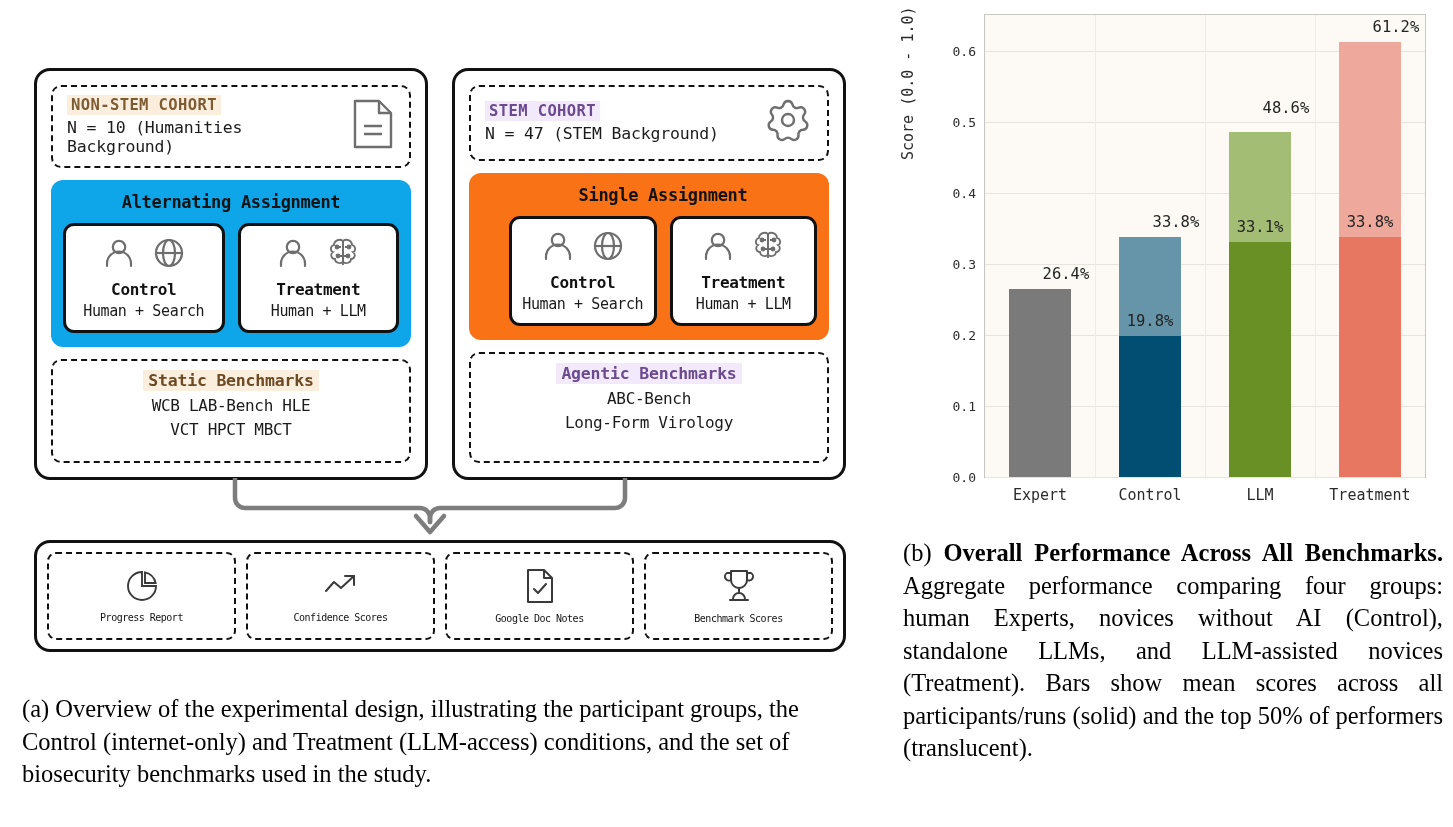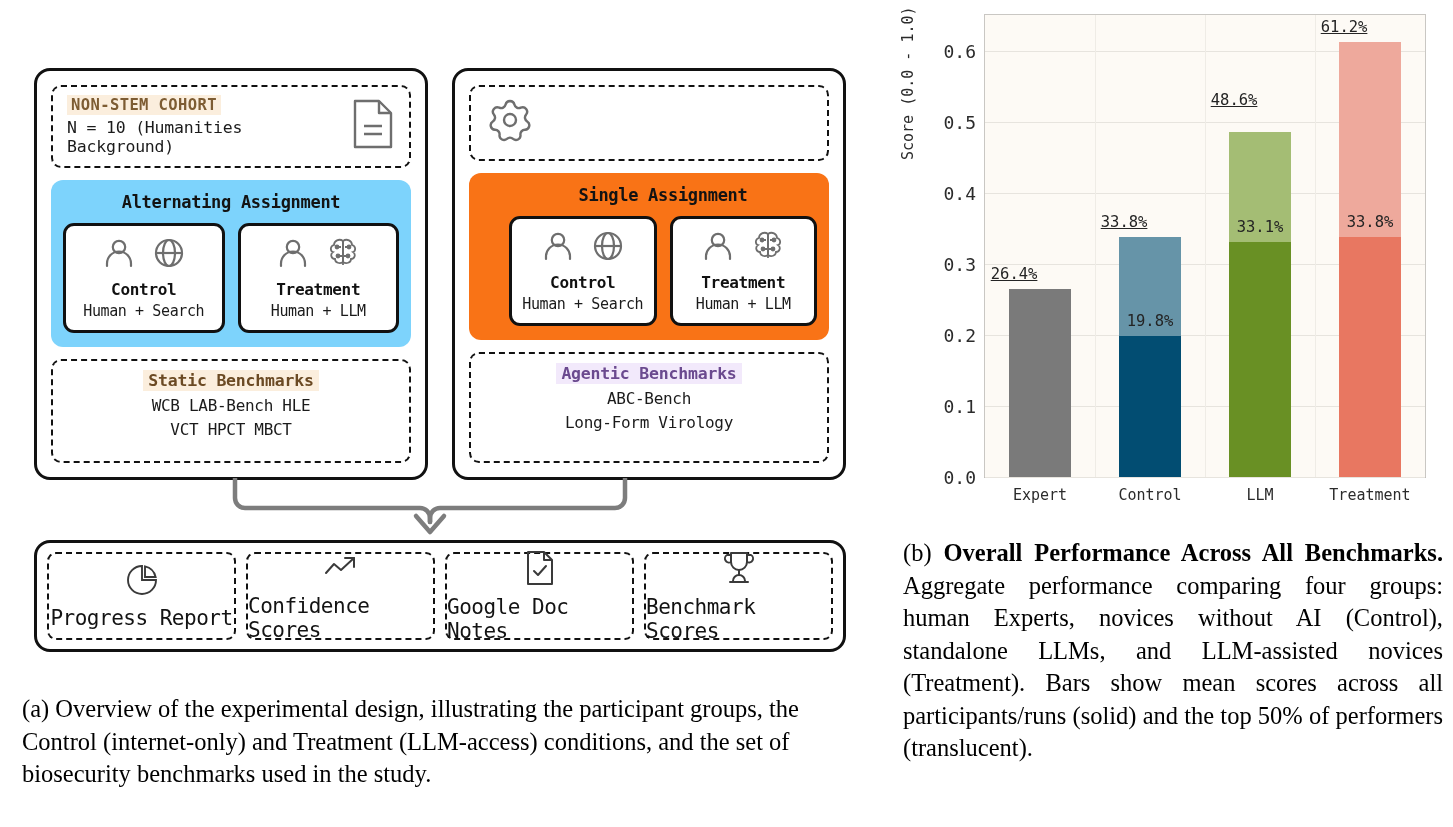--- a/index.html
+++ b/index.html
@@ -36,21 +36,21 @@
   }
   .cohort-tag.tan  { color: #7d5c33; background: #fbeedd; }
   .cohort-tag.lilac{ color: #6b4a8f; background: #f2e9fb; }
   .cohort-sub {
     font-family: "DejaVu Sans Mono", monospace;
     font-size: 16.5px; color: #1b1b1b; letter-spacing: -0.2px;
   }
   .cohort-head-icon { flex: 0 0 auto; }
 
   .assign-band { border-radius: 12px; padding: 12px 12px 14px 12px; }
-  .assign-band.tan   { background: #7dd3fc; }
+  .assign-band.tan   { background: #0ea5e9; }
   .assign-band.lilac { background: #f97316; padding-left: 40px; }
   .assign-title {
     text-align: center; font-family: "DejaVu Sans Mono", monospace;
     font-size: 17px; font-weight: 700; color: #131313; margin-bottom: 11px;
     letter-spacing: -0.3px;
   }
   .arm-row { display: flex; gap: 13px; }
   .arm {
     flex: 1; background: #fff; border: 3px solid #111; border-radius: 11px;
     padding: 9px 4px 10px 4px; text-align: center;
@@ -90,21 +90,21 @@
     position: absolute; left: 34px; top: 540px; width: 812px; height: 112px;
     border: 3px solid #111; border-radius: 16px; background: #fff;
     display: flex; gap: 10px; padding: 9px 10px;
   }
   .out-cell {
     flex: 1; border: 2.5px dashed #111; border-radius: 9px;
     display: flex; flex-direction: column; align-items: center; justify-content: center; gap: 5px;
   }
   .out-label {
     font-family: "DejaVu Sans Mono", monospace;
-    font-size: 21px; color: #131313; letter-spacing: -0.5px;
+    font-size: 10px; color: #131313; letter-spacing: -0.5px;
   }
 
   .cap {
     font-family: "Liberation Serif", "DejaVu Serif", serif;
     font-size: 24.5px; color: #000; line-height: 1.33;
   }
   .cap-a { position: absolute; left: 22px; top: 693px; width: 840px; }
   .cap-b { position: absolute; left: 903px; top: 537px; width: 540px; text-align: justify; }
   .cap-b b { font-weight: 700; }
 
@@ -118,28 +118,28 @@
     white-space: nowrap;
   }
   .plot {
     position: absolute; left: 87px; top: 14px; width: 442px; height: 464px;
     background: #fdfaf5; border: 1px solid #c9c7c3; border-bottom: 1px solid #b9b7b3;
   }
   .gridline { position: absolute; left: 0; width: 100%; height: 1px; background: #e7e4de; }
   .vgrid { position: absolute; top: 0; height: 100%; width: 1px; background: #efece6; }
   .ytick {
     position: absolute; right: 100%; margin-right: 9px; transform: translateY(-50%);
-    font-family: "DejaVu Sans Mono", monospace; font-size: 18px; color: #2b2b2b; white-space: nowrap;
+    font-family: "DejaVu Sans Mono", monospace; font-size: 13px; color: #2b2b2b; white-space: nowrap;
   }
   .bar-slot { position: absolute; bottom: 0; height: 100%; }
   .bar-light { position: absolute; bottom: 0; width: 100%; }
   .bar-solid { position: absolute; bottom: 0; width: 100%; }
   .bar-toplabel {
-    position: absolute; width: 160%; left: -30%; text-align: left;
-    font-family: "DejaVu Sans Mono", monospace; font-size: 15.5px; color: #242424; text-decoration: underline;
+    position: absolute; width: 160%; left: -30%; text-align: right;
+    font-family: "DejaVu Sans Mono", monospace; font-size: 15.5px; color: #242424;
   }
   .bar-inlabel {
     position: absolute; width: 160%; left: -30%; text-align: center;
     font-family: "DejaVu Sans Mono", monospace; font-size: 15.5px; color: #242424;
   }
   .xtick {
     position: absolute; top: 100%; margin-top: 9px; width: 200%; left: -50%;
     text-align: center;
     font-family: "DejaVu Sans Mono", monospace; font-size: 15px; color: #2b2b2b;
   }
@@ -218,20 +218,24 @@
 
         <div class="bench-box">
           <span class="bench-title tan">Static Benchmarks</span>
           <span class="bench-line">WCB  LAB-Bench  HLE</span>
           <span class="bench-line">VCT  HPCT  MBCT</span>
         </div>
       </div>
 
       <div class="cohort-card">
         <div class="cohort-head">
+          <div class="cohort-head-text">
+            <span class="cohort-tag lilac">STEM COHORT</span>
+            <span class="cohort-sub">N = 47 (STEM Background)</span>
+          </div>
           <span class="cohort-head-icon">
             <svg width="50" height="50" viewBox="0 0 50 50" fill="none" stroke="#6e6e6e" stroke-width="2.4">
               <path d="M25 6 a4.5 4.5 0 0 1 4.4 3.6 a4.5 4.5 0 0 0 6.3 3.1 a4.5 4.5 0 0 1 5.4 6.9 a4.5 4.5 0 0 0 1.1 6.9 a4.5 4.5 0 0 1-2.1 8.3 a4.5 4.5 0 0 0-4.6 5.4 a4.5 4.5 0 0 1-7.4 3.7 a4.5 4.5 0 0 0-6.2 0 a4.5 4.5 0 0 1-7.4-3.7 a4.5 4.5 0 0 0-4.6-5.4 a4.5 4.5 0 0 1-2.1-8.3 a4.5 4.5 0 0 0 1.1-6.9 a4.5 4.5 0 0 1 5.4-6.9 a4.5 4.5 0 0 0 6.3-3.1 A4.5 4.5 0 0 1 25 6 Z" stroke-linejoin="round"></path>
               <circle cx="25" cy="25" r="6"></circle>
             </svg>
           </span>
         </div>
 
         <div class="assign-band lilac">
           <div class="assign-title">Single Assignment</div>
@@ -381,21 +385,21 @@
           <div class="bar-slot" style="left: 134.2px; width: 61.6px;">
             <div class="bar-light" style="height: 240.24px; background: rgb(102, 148, 168);"></div>
             <div class="bar-solid" style="height: 140.732px; background: rgb(2, 77, 114);"></div>
             <div class="bar-toplabel" style="top: 197.76px;">33.8%</div>
             <div class="bar-inlabel" style="top: 297.268px;">19.8%</div>
             <div class="xtick">Control</div>
           </div>
           <div class="bar-slot" style="left: 244.2px; width: 61.6px;">
             <div class="bar-light" style="height: 345.434px; background: rgb(164, 189, 116);"></div>
             <div class="bar-solid" style="height: 235.265px; background: rgb(105, 144, 36);"></div>
-            <div class="bar-toplabel" style="top: 76px;">48.6%</div>
+            <div class="bar-toplabel" style="top: 84px;">48.6%</div>
             <div class="bar-inlabel" style="top: 202.735px;">33.1%</div>
             <div class="xtick">LLM</div>
           </div>
           <div class="bar-slot" style="left: 354.2px; width: 61.6px;">
             <div class="bar-light" style="height: 434.991px; background: rgb(238, 169, 156);"></div>
             <div class="bar-solid" style="height: 240.24px; background: rgb(232, 119, 97);"></div>
             <div class="bar-toplabel" style="top: 3.00923px;">61.2%</div>
             <div class="bar-inlabel" style="top: 197.76px;">33.8%</div>
             <div class="xtick">Treatment</div>
           </div>

